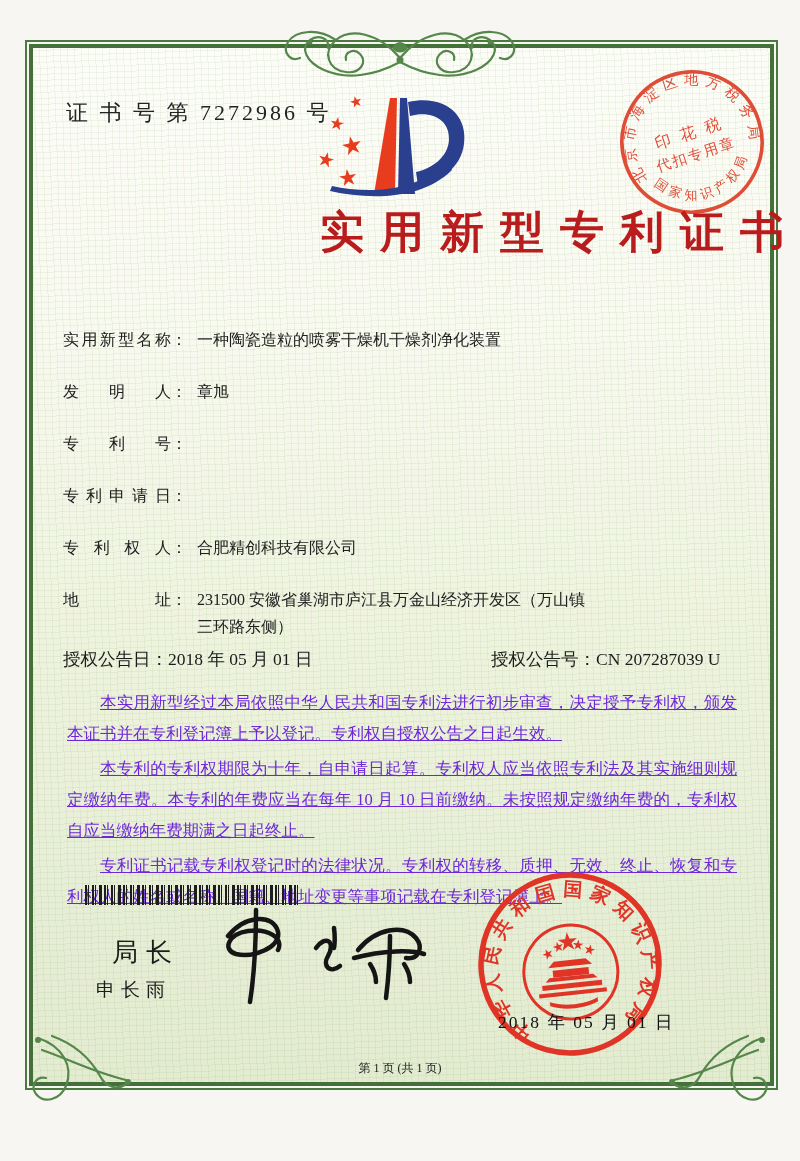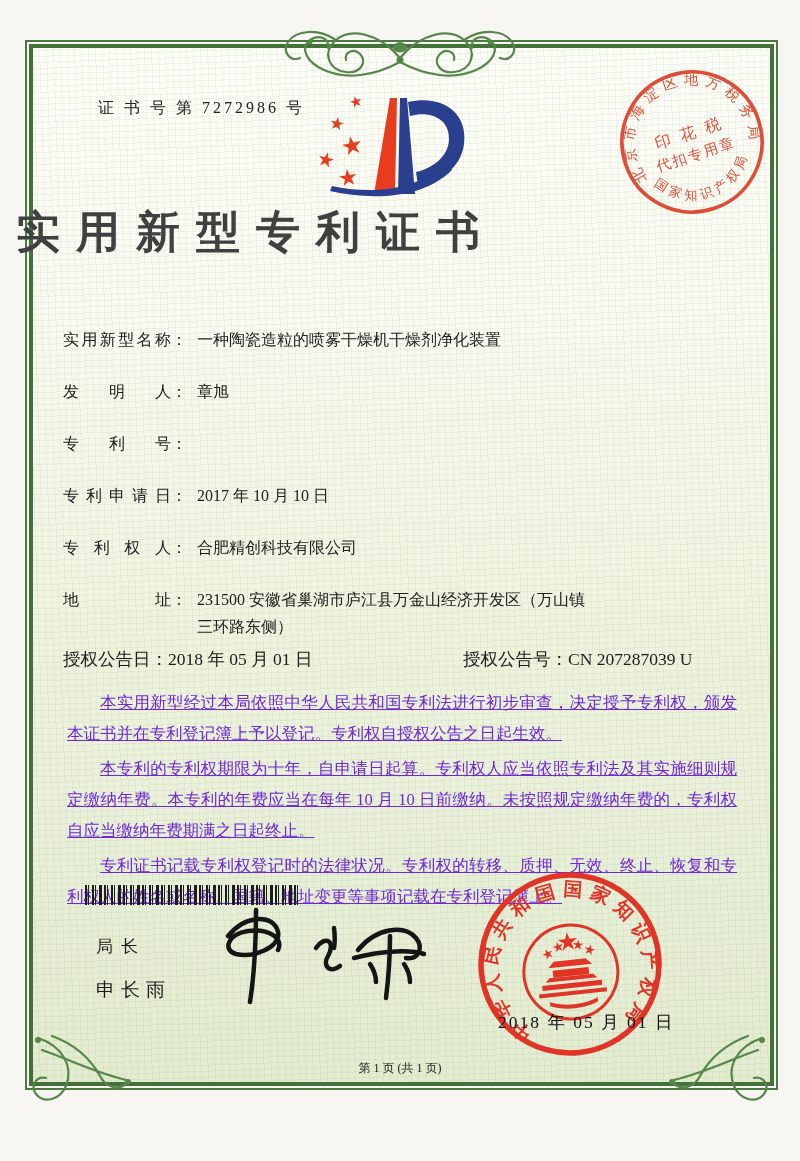--- a/index.html
+++ b/index.html
@@ -17,51 +17,51 @@
     position:absolute;inset:2px;border:4px solid #44703a;
     background:
       repeating-linear-gradient(88deg, rgba(130,165,110,0.10) 0 1px, rgba(0,0,0,0) 1px 7px),
       repeating-linear-gradient(-2deg, rgba(140,175,115,0.12) 0 1px, rgba(0,0,0,0) 1px 6px),
       linear-gradient(#fdfdf8 0%, #f8f9ef 28%, #eef3de 58%, #e7eed6 82%, #e3ebd0 100%);
   }
   .orn-top{position:absolute;left:258px;top:18px;width:284px;height:78px;}
   .orn-bl{position:absolute;left:22px;top:1028px;width:120px;height:84px;}
   .orn-br{position:absolute;left:658px;top:1028px;width:120px;height:84px;transform:scaleX(-1);}
   .cert-no{
-    position:absolute;left:66px;top:98px;font-size:16px;letter-spacing:3px;color:#222;margin-left:32px;
+    position:absolute;left:66px;top:98px;font-size:22px;letter-spacing:3px;color:#222;
   }
   .logo{position:absolute;left:318px;top:88px;width:180px;height:132px;}
   .tax-stamp{position:absolute;left:602px;top:52px;width:180px;height:180px;opacity:.92;}
   .doc-title{
-    position:absolute;left:0;top:203px;width:100%;text-align:left;
-    font-size:44px;font-weight:bold;letter-spacing:16px;text-indent:16px;color:#404040;
+    position:absolute;left:0;top:203px;width:100%;text-align:right;
+    font-size:44px;font-weight:bold;letter-spacing:16px;text-indent:16px;color:#b91c1c;
   }
   .content{position:absolute;left:63px;top:326px;width:678px;}
   .field{display:flex;font-size:16px;line-height:27px;margin-bottom:25px;color:#202020;}
   .field .lab{
     width:108px;flex:0 0 108px;text-align:justify;text-align-last:justify;
     -moz-text-align-last:justify;
   }
   .field .colon{flex:0 0 auto;padding-right:10px;}
   .field .val{white-space:pre-line;}
   .field.addr{margin-bottom:6px;}
-  .grant-row{display:flex;font-size:17.5px;line-height:27px;margin-bottom:14px;}
+  .grant-row{display:flex;font-size:17.5px;line-height:27px;margin-bottom:14px;gap:28px;}
   .grant-row .g1{flex:0 0 400px;}
   .body-par{
     font-size:16.5px;line-height:31px;text-align:justify;margin:4px;
     text-indent:2em;color:#6d28d9;text-decoration:underline;
   }
   .barcode{
     position:absolute;left:85px;top:885px;width:214px;height:20px;
     background:
       repeating-linear-gradient(90deg,#1d1d1d 0 2px,rgba(0,0,0,0) 2px 3px,#1d1d1d 3px 4px,
       rgba(0,0,0,0) 4px 7px,#1d1d1d 7px 9px,rgba(0,0,0,0) 9px 10px,#1d1d1d 10px 11px,rgba(0,0,0,0) 11px 14px,
       #1d1d1d 14px 17px,rgba(0,0,0,0) 17px 19px);
   }
-  .signer-title{position:absolute;left:96px;top:935px;font-size:17px;letter-spacing:8px;}
+  .signer-title{position:absolute;left:112px;top:935px;font-size:26px;letter-spacing:8px;}
   .signer-name{position:absolute;left:96px;top:977px;font-size:19px;letter-spacing:6px;}
   .signature{position:absolute;left:198px;top:898px;width:230px;height:120px;}
   .seal{position:absolute;left:468px;top:862px;width:204px;height:204px;}
   .seal-date{
     position:absolute;left:498px;top:1010px;font-size:17.5px;letter-spacing:2px;color:#111;z-index:5;
   }
   .page-footer{
     position:absolute;left:0;top:1060px;width:100%;text-align:center;font-size:12px;color:#222;
   }
   svg text{font-family:"Liberation Serif","DejaVu Serif",serif;}
@@ -167,21 +167,20 @@
       <span class="colon">：</span>
     <span class="val">章旭</span>
   </div>
   <div class="field">
     <span class="lab">专利号</span>
       <span class="colon">：</span>
   </div>
   <div class="field">
     <span class="lab">专利申请日</span>
       <span class="colon">：</span>
-    <span class="val">2017 年 10 月 10 日</span>
   </div>
   <div class="field">
     <span class="lab">专利权人</span>
       <span class="colon">：</span>
     <span class="val">合肥精创科技有限公司</span>
   </div>
   <div class="field addr">
     <span class="lab">地址</span>
       <span class="colon">：</span>
     <span class="val">231500 安徽省巢湖市庐江县万金山经济开发区（万山镇

